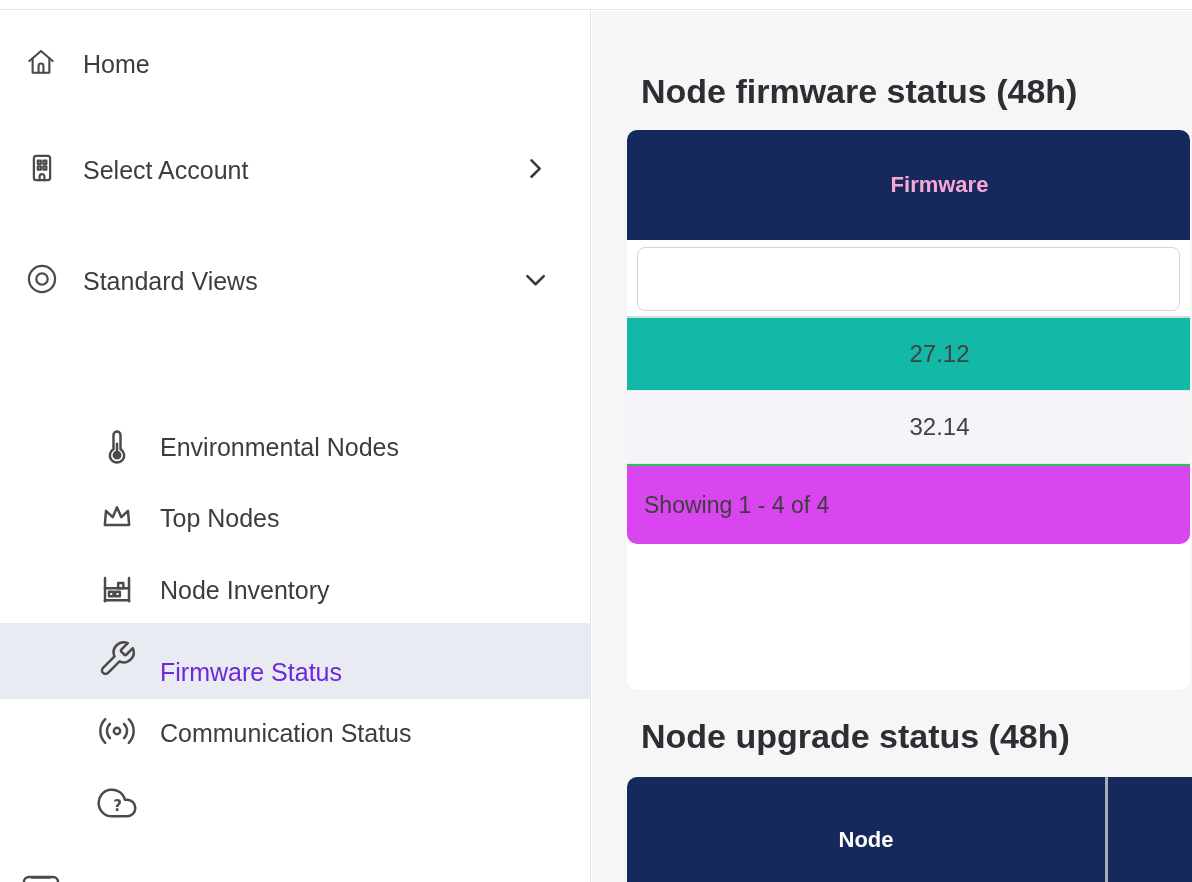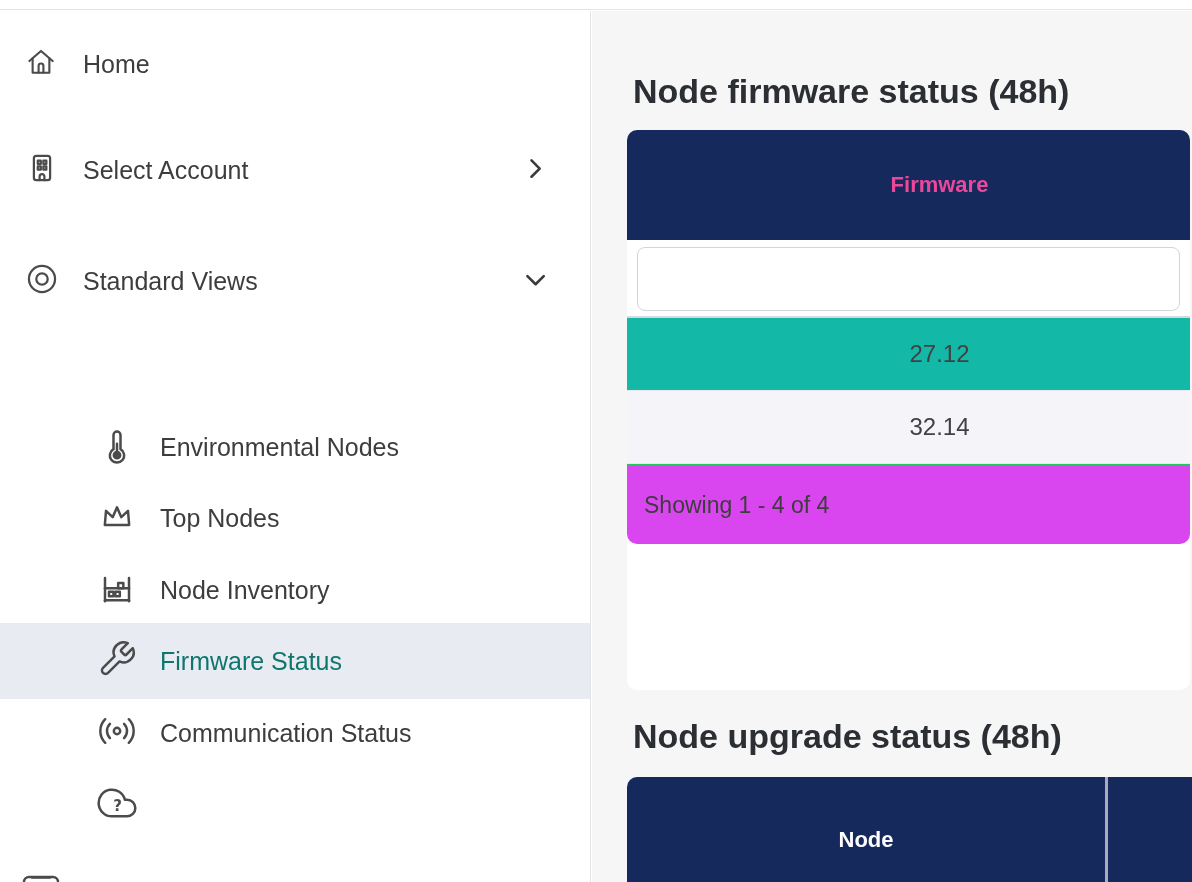--- a/index.html
+++ b/index.html
@@ -13,38 +13,38 @@
              background:#ffffff; border-right:1px solid #e3e4e7; overflow:hidden; z-index:4; }
   .nav-row { position:absolute; left:0; width:636px; height:76px; cursor:pointer; }
   .nav-row.active { background:#e9ebf2; }
   .nav-icon { position:absolute; top:50%; transform:translateY(-50%); }
   .icon-main { left:24px; }
   .icon-sub  { left:97px; }
   .nav-label { position:absolute; top:50%; transform:translateY(-50%);
                font-size:25px; color:#3d3d3d; white-space:nowrap; }
   .label-main { left:83px; }
   .label-sub  { left:160px; }
-  .nav-row.active .label-sub { color:#0f766e; }
+  .nav-row.active .label-sub { color:#6d28d9;margin-top:11px; }
   .chevron { position:absolute; left:521px; top:50%; transform:translateY(-50%); }
   svg.ic { stroke:#4b4b4b; fill:none; stroke-width:1.5; stroke-linecap:round; stroke-linejoin:round; }
   svg.chev { stroke:#3a3a3a; fill:none; stroke-width:2.2; stroke-linecap:round; stroke-linejoin:round; }
 
   
   .main { position:absolute; top:11px; left:592px; width:600px; height:871px;
           background:#f6f6f7; overflow:hidden; }
-  .section-title { position:absolute; left:41px; font-size:34px; line-height:36px;
+  .section-title { position:absolute; left:49px; font-size:34px; line-height:36px;
                    font-weight:700; color:#2b2e33; white-space:nowrap; }
   #title-firmware { top:62px; }
   #title-upgrade  { top:707px; }
 
   .card { position:absolute; left:35px; background:#ffffff; border-radius:10px; }
   #card-firmware { top:119px; width:563px; height:560px; }
   .tbl-header { height:110px; background:#16295c; border-radius:10px 10px 0 0;
                 display:flex; align-items:center; justify-content:center; }
-  .tbl-header .hdr-text { color:#ec4899; font-size:22px; font-weight:700;text-align:right; }
+  .tbl-header .hdr-text { color:#f9a8d4; font-size:22px; font-weight:700;text-align:right; }
   #card-firmware .tbl-header .hdr-text { padding-left:62px; }
 
   .filter-row { height:78px; padding:7px 10px; border-bottom:2px solid #d8d9de; background:#ffffff; }
   .filter-input { width:100%; height:64px; border:1px solid #d3d4d9; border-radius:8px;
                   background:#ffffff; font-size:24px; padding:0 16px; outline:none;
                   font-family:"Liberation Sans","DejaVu Sans",sans-serif; color:#414141; }
 
   .data-row { height:73px; display:flex; align-items:center; justify-content:center;
               padding-left:62px; font-size:24px; color:#414141;
               border-bottom:1px solid #e9e9ed; background:#14b8a6; }

